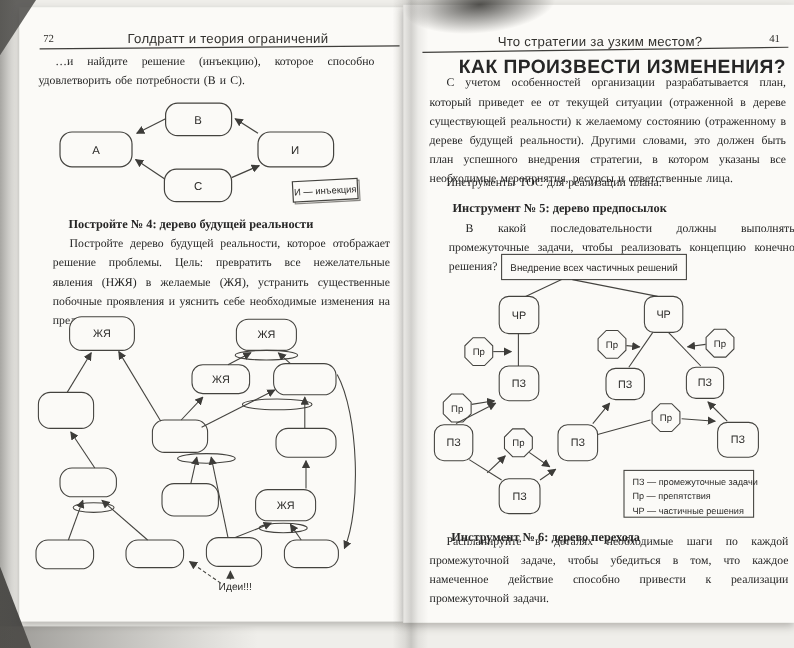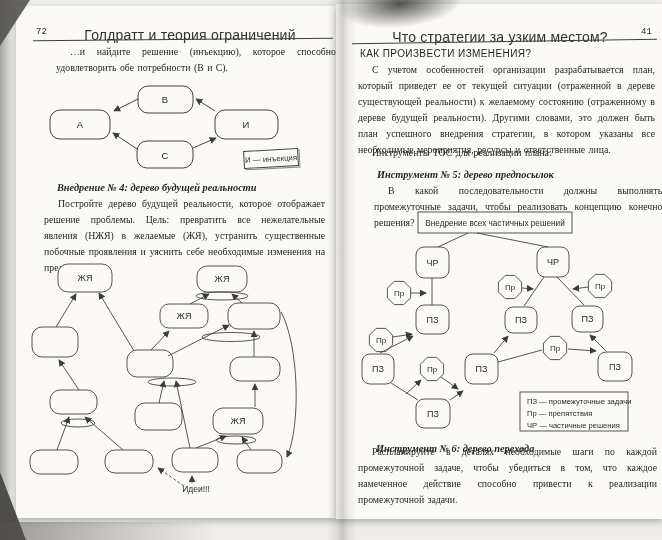--- a/index.html
+++ b/index.html
@@ -18,46 +18,46 @@
   #art-top-left{left:0;top:0;width:34px;height:50px;background:#4a4947;clip-path:polygon(0 0,30px 0,0 46px);opacity:.85;}
   #art-top-gutter{left:336px;top:-12px;width:128px;height:40px;transform:rotate(-5deg);
     background:radial-gradient(ellipse at 50% 40%,rgba(42,41,38,.8) 0%,rgba(42,41,38,0) 70%);}
   #art-bottom-left{left:0;top:472px;width:26px;height:68px;background:#3c3b39;clip-path:polygon(0 0,100% 100%,0 100%);opacity:.9;}
   #art-bottom-strip{left:0;top:522px;width:215px;height:18px;
     background:linear-gradient(to right,rgba(86,84,80,.55),rgba(86,84,80,0));}
   #art-left-edge{left:0;top:0;width:14px;height:540px;
     background:linear-gradient(to right,rgba(80,79,75,.45),rgba(80,79,75,0));}
 
   .abs{position:absolute;}
-  .runhead{font-family:"Liberation Sans","DejaVu Sans",sans-serif;font-size:14px;color:#33322f;letter-spacing:.2px;text-align:center;}
-  .pagenum{font-family:Liberation Mono, monospace;font-size:9px;color:#2e2d2a;}
+  .runhead{font-family:"Liberation Sans","DejaVu Sans",sans-serif;font-size:11px;color:#33322f;letter-spacing:.2px;text-align:center;}
+  .pagenum{font-family:Liberation Serif, serif;font-size:9px;color:#2e2d2a;}
   .rule{height:1px;background:#3f3e3b;}
   .body-par{font-size:9.8px;line-height:15.9px;text-align:justify;text-indent:14px;word-spacing:1px;}
-  .tool-head{font-size:10.3px;font-weight:bold;font-style:italic;white-space:nowrap;}
-  .section-head{font-family:"Liberation Sans","DejaVu Sans",sans-serif;font-size:10px;font-weight:normal;letter-spacing:.4px;text-align:left;}
+  .tool-head{font-size:10.3px;font-weight:bold;white-space:nowrap;}
+  .section-head{font-family:"Liberation Sans","DejaVu Sans",sans-serif;font-size:16px;font-weight:bold;letter-spacing:.4px;text-align:right;}
   svg{position:absolute;left:0;top:0;}
   svg text{font-family:"Liberation Sans","DejaVu Sans",sans-serif;fill:#2b2a28;}
 </style>
 </head>
 <body>
 
 <div id="left-page" class="page"></div>
 <div id="right-page" class="page"></div>
 <div class="gutter"></div>
 
 <div class="abs pagenum" style="left:36px;top:27px;">72</div>
 <div class="abs runhead" style="left:60px;top:27px;width:260px;">Голдратт и теория ограничений</div>
 <div class="abs rule" style="left:33px;top:39px;width:300px;transform:rotate(-0.5deg);"></div>
 
 <div class="abs runhead" style="left:380px;top:29px;width:240px;">Что стратегии за узким местом?</div>
 <div class="abs pagenum" style="left:641px;top:27px;">41</div>
 <div class="abs rule" style="left:352px;top:41px;width:305px;transform:rotate(-0.8deg);"></div>
 
-<div class="abs body-par" style="left:56px;top:44px;width:280px;">…и найдите решение (инъекцию), которое способно удовлетворить обе потребности (В и С).</div>
-<div class="abs tool-head" style="left:57px;top:182px;">Внедрение № 4: дерево будущей реальности</div>
+<div class="abs body-par" style="left:32px;top:44px;width:280px;">…и найдите решение (инъекцию), которое способно удовлетворить обе потребности (В и С).</div>
+<div class="abs tool-head" style="left:57px;top:182px;">Постройте № 4: дерево будущей реальности</div>
 <div class="abs body-par" style="left:44px;top:196px;width:281px;">Постройте дерево будущей реальности, которое отображает решение проблемы. Цель: превратить все нежелательные явления (НЖЯ) в желаемые (ЖЯ), устранить существенные побочные проявления и уяснить себе необходимые изменения на предприятии.</div>
 
 <div class="abs section-head" style="left:360px;top:48px;width:295px;">КАК ПРОИЗВЕСТИ ИЗМЕНЕНИЯ?</div>
 <div class="abs body-par" style="left:358px;top:62px;width:297px;">С учетом особенностей организации разрабатывается план, который приведет ее от текущей ситуации (отраженной в дереве существующей реальности) к желаемому состоянию (отраженному в дереве будущей реальности). Другими словами, это должен быть план успешного внедрения стратегии, в котором указаны все необходимые мероприятия, ресурсы и ответственные лица.</div>
 <div class="abs body-par" style="left:358px;top:145px;width:297px;">Инструменты ТОС для реализации плана:</div>
 <div class="abs tool-head" style="left:377px;top:169px;">Инструмент № 5: дерево предпосылок</div>
 <div class="abs body-par" style="left:374px;top:183px;width:297px;font-family:Liberation Serif, serif;">В какой последовательности должны выполняться промежуточные задачи, чтобы реализовать концепцию конечного решения?</div>
 <div class="abs tool-head" style="left:376px;top:443px;">Инструмент № 6: дерево перехода</div>
 <div class="abs body-par" style="left:358px;top:444px;width:299px;">Распланируйте в деталях необходимые шаги по каждой промежуточной задаче, чтобы убедиться в том, что каждое намеченное действие способно привести к реализации промежуточной задачи.</div>
 

